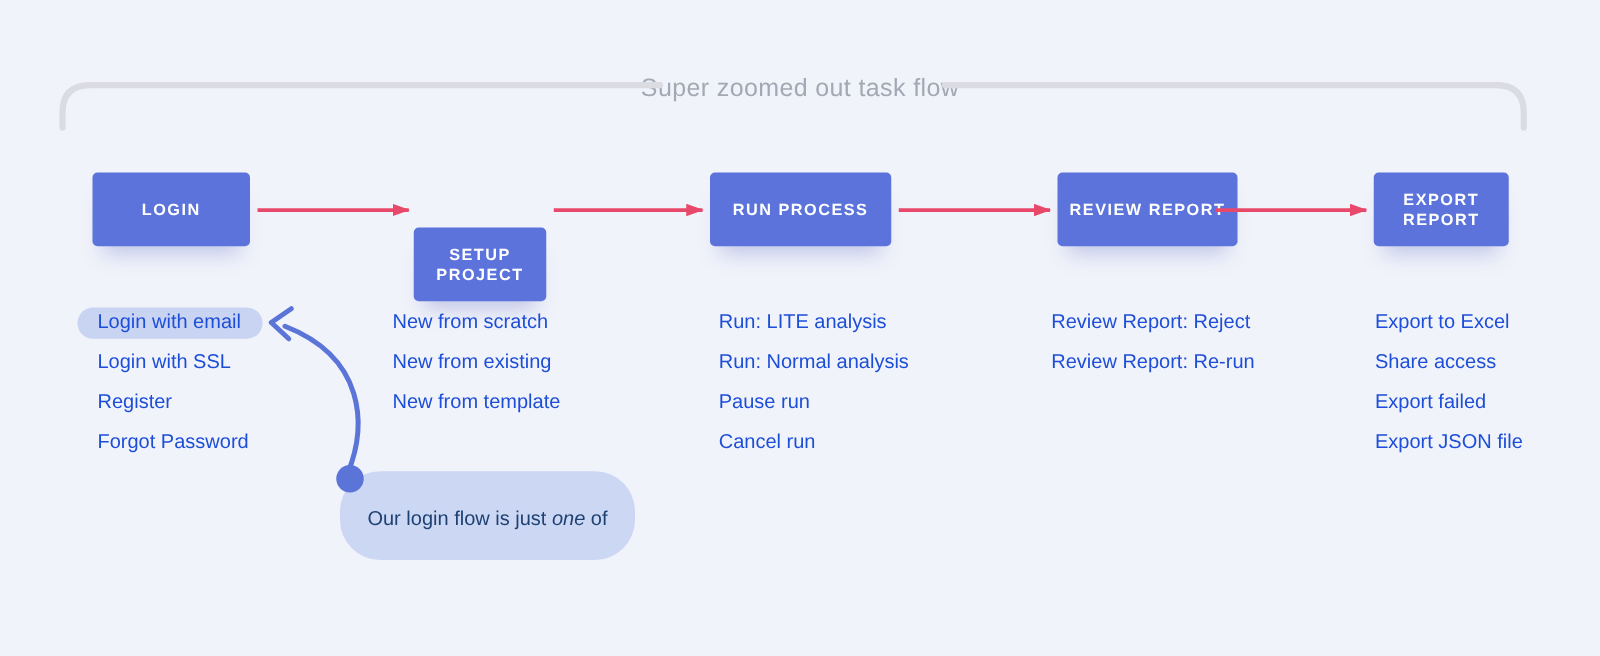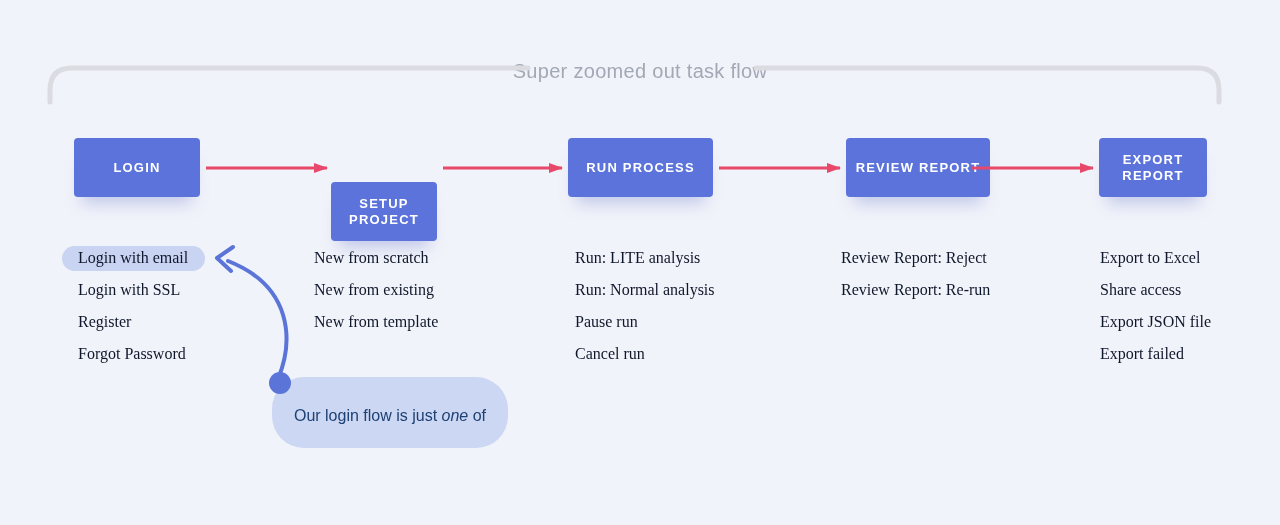--- a/index.html
+++ b/index.html
@@ -20,21 +20,21 @@
     font-size:13px; font-weight:bold; letter-spacing:1.2px;
     line-height:16px; text-align:center; padding:0 9px;
     box-shadow:0 14px 16px -8px rgba(99,118,200,0.35);
   }
   .step-login   { left:74px;   top:138px; width:126px; }
   .step-setup   { left:331px;  top:138px; width:106px;margin-top:44px; }
   .step-run     { left:568px;  top:138px; width:145px; }
   .step-review  { left:846px;  top:138px; width:144px; }
   .step-export  { left:1099px; top:138px; width:108px; }
 
-  .list { position:absolute; top:242px; color:#0f172a; font-size:16px;font-family:Liberation Serif, serif; }
+  .list { position:absolute; top:242px; color:#1d4ed8; font-size:16px; }
   .list-login  { left:62px; }
   .list-setup  { left:298px; }
   .list-run    { left:559px; }
   .list-review { left:825px; }
   .list-export { left:1084px; }
   .list-item { height:32px; display:flex; align-items:center; padding-left:16px; white-space:nowrap; }
   .list-item.has-pill { padding-left:0; }
   .pill {
     display:inline-block; background:#c9d4f2; border-radius:16px;
     padding:3px 17px 4px 16px;
@@ -99,22 +99,22 @@
   </div>
 
   <div class="list list-review">
     <div class="list-item">Review Report: Reject</div>
     <div class="list-item">Review Report: Re-run</div>
   </div>
 
   <div class="list list-export">
     <div class="list-item">Export to Excel</div>
     <div class="list-item">Share access</div>
+    <div class="list-item">Export failed</div>
     <div class="list-item">Export JSON file</div>
-    <div class="list-item">Export failed</div>
   </div>
 
   <div class="callout">
     <div><span>Our login flow is just </span><span class="em">one</span><span> of</span></div>
   </div>
 
   <svg class="overlay" viewBox="0 0 1280 525" xmlns="http://www.w3.org/2000/svg">
     <defs>
       <marker id="redhead" markerUnits="userSpaceOnUse" markerWidth="16" markerHeight="12" refX="13" refY="5" orient="auto">
         <path d="M0,0 L14,5 L0,10 Z" fill="#e8496b"></path>

